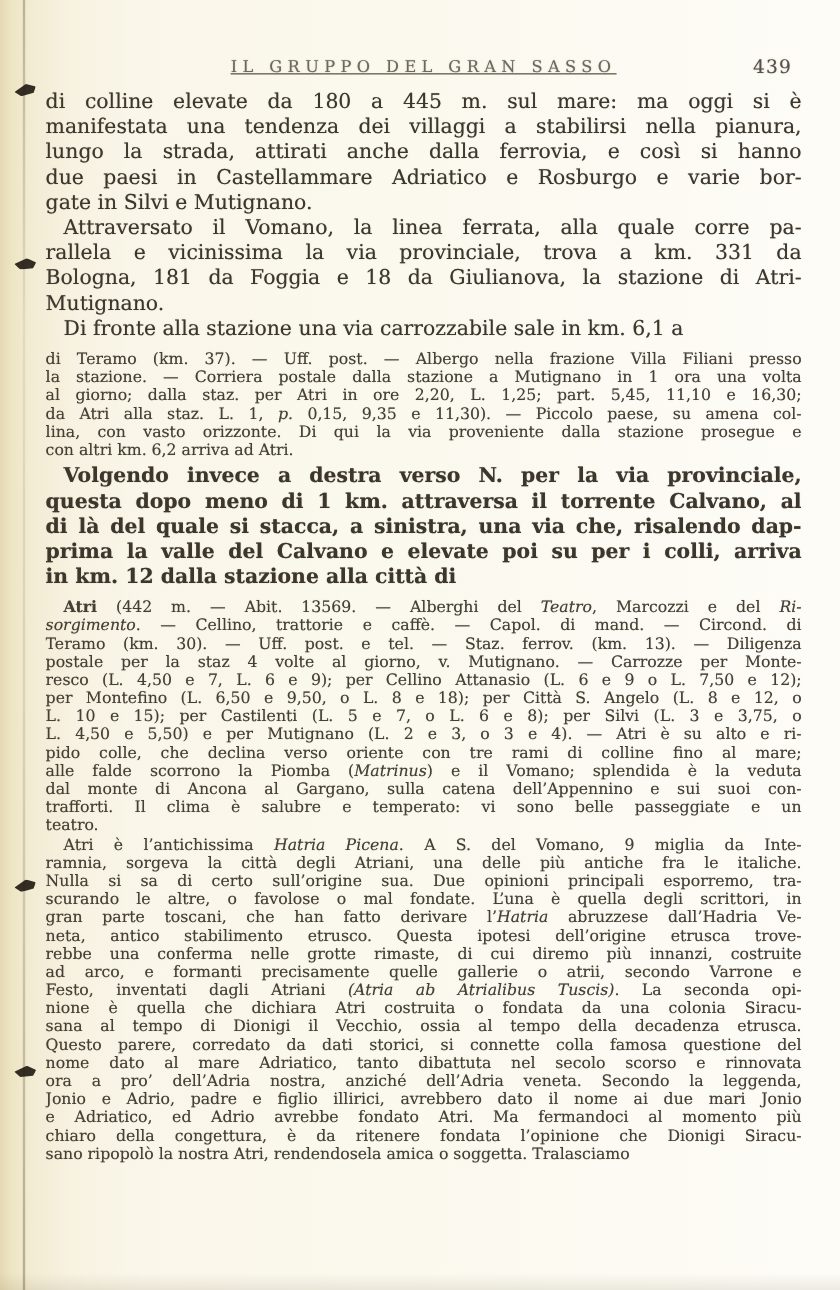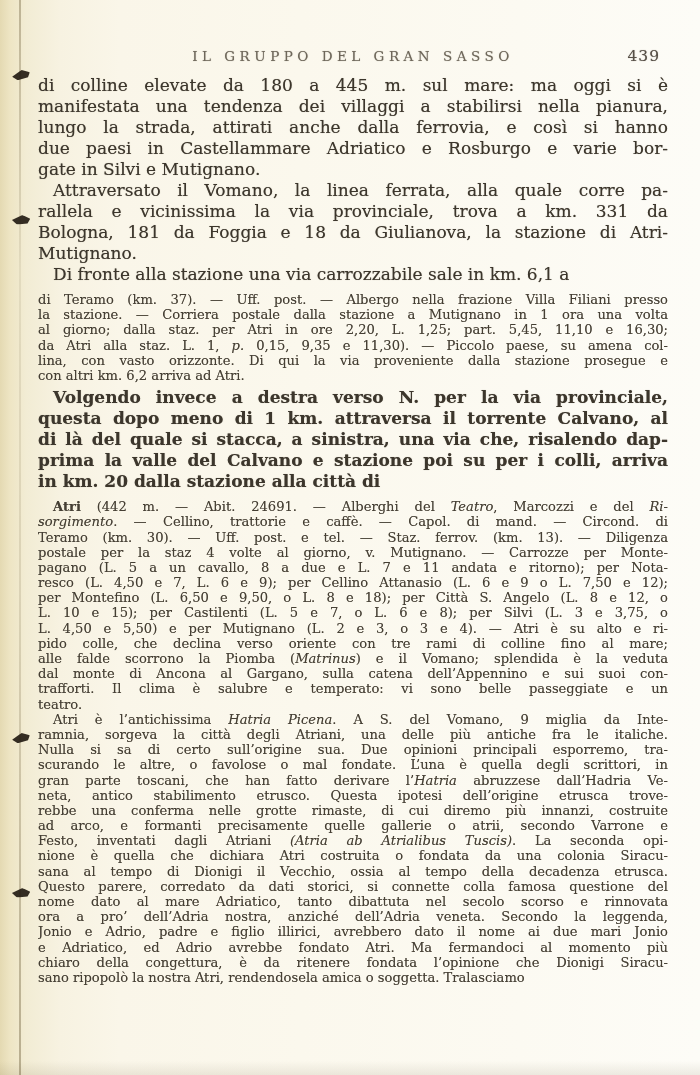--- a/index.html
+++ b/index.html
@@ -20,21 +20,21 @@
     filter:blur(.4px);
   }
   .stitch{
     position:absolute;left:12px;width:18px;height:10px;background:#241d14;
     clip-path:polygon(0 60%,55% 0,100% 28%,88% 78%,30% 100%);
     filter:blur(.3px);opacity:.92;
   }
   .header{position:absolute;top:48px;left:38px;width:630px;height:18px;}
   .header .title{
     display:block;text-align:center;font-size:13.5px;letter-spacing:4.5px;
-    color:#6e675a;text-shadow:0 0 1px rgba(110,103,90,.55);
+    color:#6e675a;text-shadow:0 0 1px rgba(110,103,90,.55);text-decoration:underline;
   }
   .header .pageno{
     position:absolute;right:8px;top:-1px;font-size:15.5px;color:#575047;
     letter-spacing:1px;text-shadow:0 0 1px rgba(87,80,71,.5);
   }
   .text-col{position:absolute;top:75px;left:38px;width:630px;color:#3e382e;}
   .para{margin:0;}
   .para .line{
     text-align:justify;text-align-last:justify;overflow:hidden;white-space:nowrap;
   }
@@ -93,29 +93,28 @@
         <div class="line"><span>la stazione. — Corriera postale dalla stazione a Mutignano in 1 ora una volta</span></div>
         <div class="line"><span>al giorno; dalla staz. per Atri in ore 2,20, L. 1,25; part. 5,45, 11,10 e 16,30;</span></div>
         <div class="line"><span>da Atri alla staz. L. 1, </span><span class="i">p.</span><span> 0,15, 9,35 e 11,30). — Piccolo paese, su amena col-</span></div>
         <div class="line"><span>lina, con vasto orizzonte. Di qui la via proveniente dalla stazione prosegue e</span></div>
         <div class="line last"><span>con altri km. 6,2 arriva ad Atri.</span></div>
       </div>
       <div class="para body">
         <div class="line indent"><span>Volgendo invece a destra verso N. per la via provinciale,</span></div>
         <div class="line"><span>questa dopo meno di 1 km. attraversa il torrente Calvano, al</span></div>
         <div class="line"><span>di là del quale si stacca, a sinistra, una via che, risalendo dap-</span></div>
-        <div class="line"><span>prima la valle del Calvano e stazione poi su per i colli, arriva</span></div>
-        <div class="line last"><span>in km. 20 dalla stazione alla città di</span></div>
+        <div class="line"><span>prima la valle del Calvano e elevate poi su per i colli, arriva</span></div>
+        <div class="line last"><span>in km. 12 dalla stazione alla città di</span></div>
       </div>
       <div class="para small">
-        <div class="line indent"><span class="b">Atri</span><span> (442 m. — Abit. 24691. — Alberghi del </span><span class="i">Teatro</span><span>, Marcozzi e del </span><span class="i">Ri-</span></div>
+        <div class="line indent"><span class="b">Atri</span><span> (442 m. — Abit. 13569. — Alberghi del </span><span class="i">Teatro</span><span>, Marcozzi e del </span><span class="i">Ri-</span></div>
         <div class="line"><span class="i">sorgimento</span><span>. — Cellino, trattorie e caffè. — Capol. di mand. — Circond. di</span></div>
         <div class="line"><span>Teramo (km. 30). — Uff. post. e tel. — Staz. ferrov. (km. 13). — Diligenza</span></div>
         <div class="line"><span>postale per la staz 4 volte al giorno, v. Mutignano. — Carrozze per Monte-</span></div>
-        <div class="line"><span>pagano (L. 5 a un cavallo, 8 a due e L. 7 e 11 andata e ritorno); per Nota-</span></div>
         <div class="line"><span>resco (L. 4,50 e 7, L. 6 e 9); per Cellino Attanasio (L. 6 e 9 o L. 7,50 e 12);</span></div>
         <div class="line"><span>per Montefino (L. 6,50 e 9,50, o L. 8 e 18); per Città S. Angelo (L. 8 e 12, o</span></div>
         <div class="line"><span>L. 10 e 15); per Castilenti (L. 5 e 7, o L. 6 e 8); per Silvi (L. 3 e 3,75, o</span></div>
         <div class="line"><span>L. 4,50 e 5,50) e per Mutignano (L. 2 e 3, o 3 e 4). — Atri è su alto e ri-</span></div>
         <div class="line"><span>pido colle, che declina verso oriente con tre rami di colline fino al mare;</span></div>
         <div class="line"><span>alle falde scorrono la Piomba (</span><span class="i">Matrinus</span><span>) e il Vomano; splendida è la veduta</span></div>
         <div class="line"><span>dal monte di Ancona al Gargano, sulla catena dell’Appennino e sui suoi con-</span></div>
         <div class="line"><span>trafforti. Il clima è salubre e temperato: vi sono belle passeggiate e un</span></div>
         <div class="line last"><span>teatro.</span></div>
       </div>

